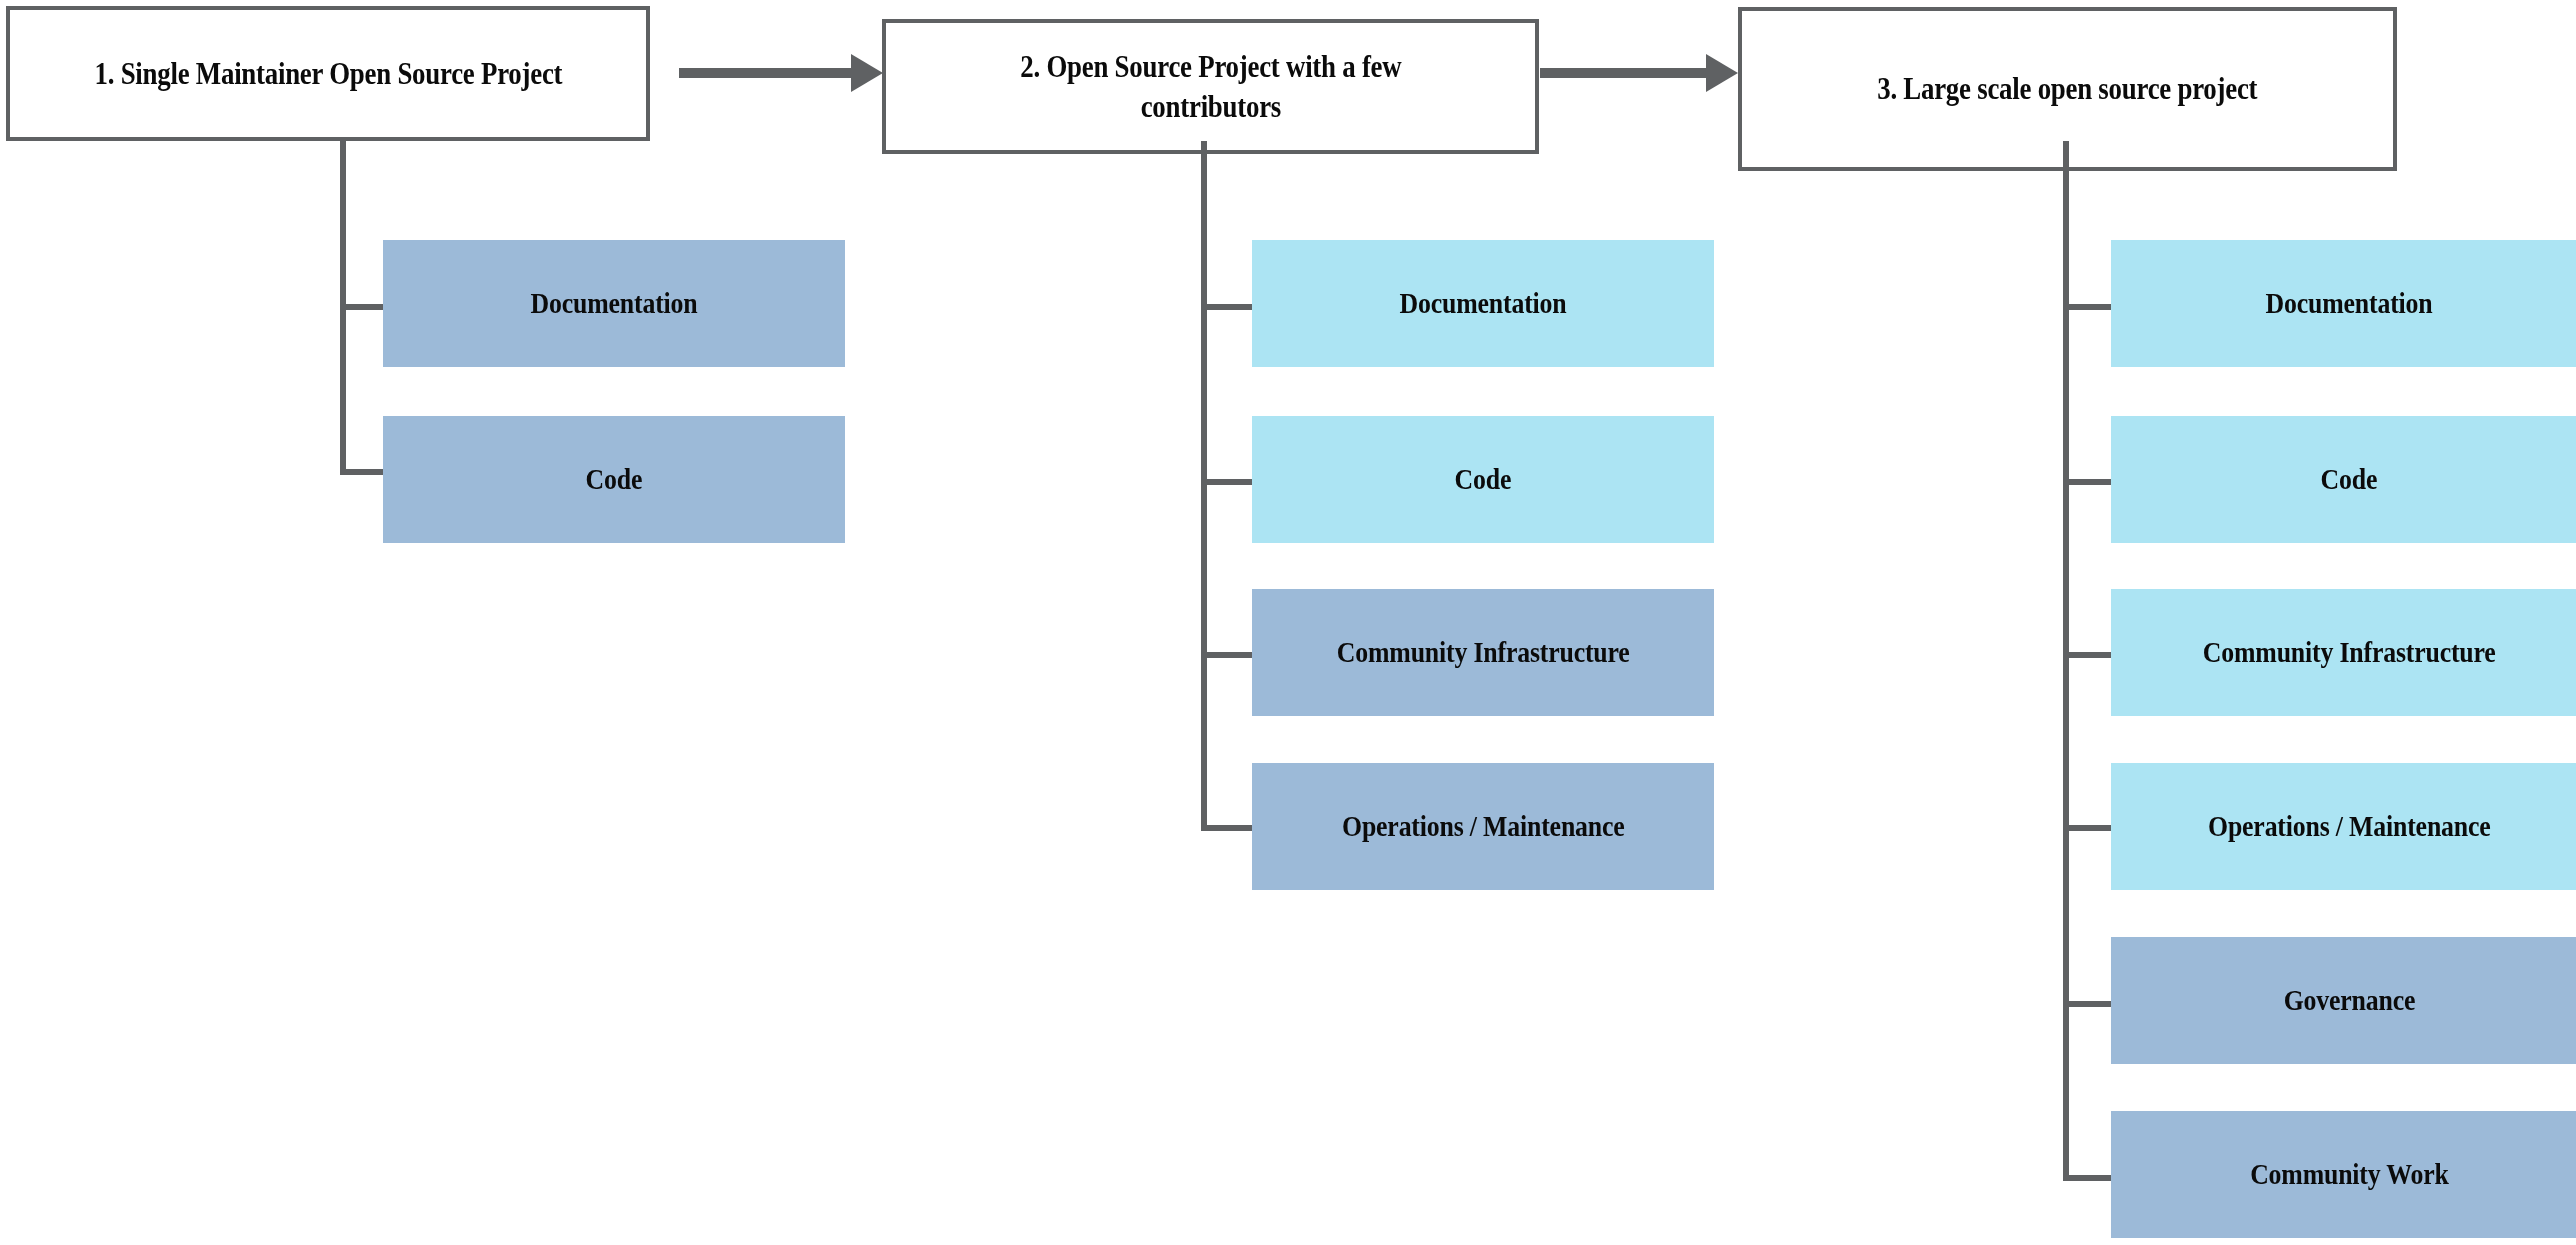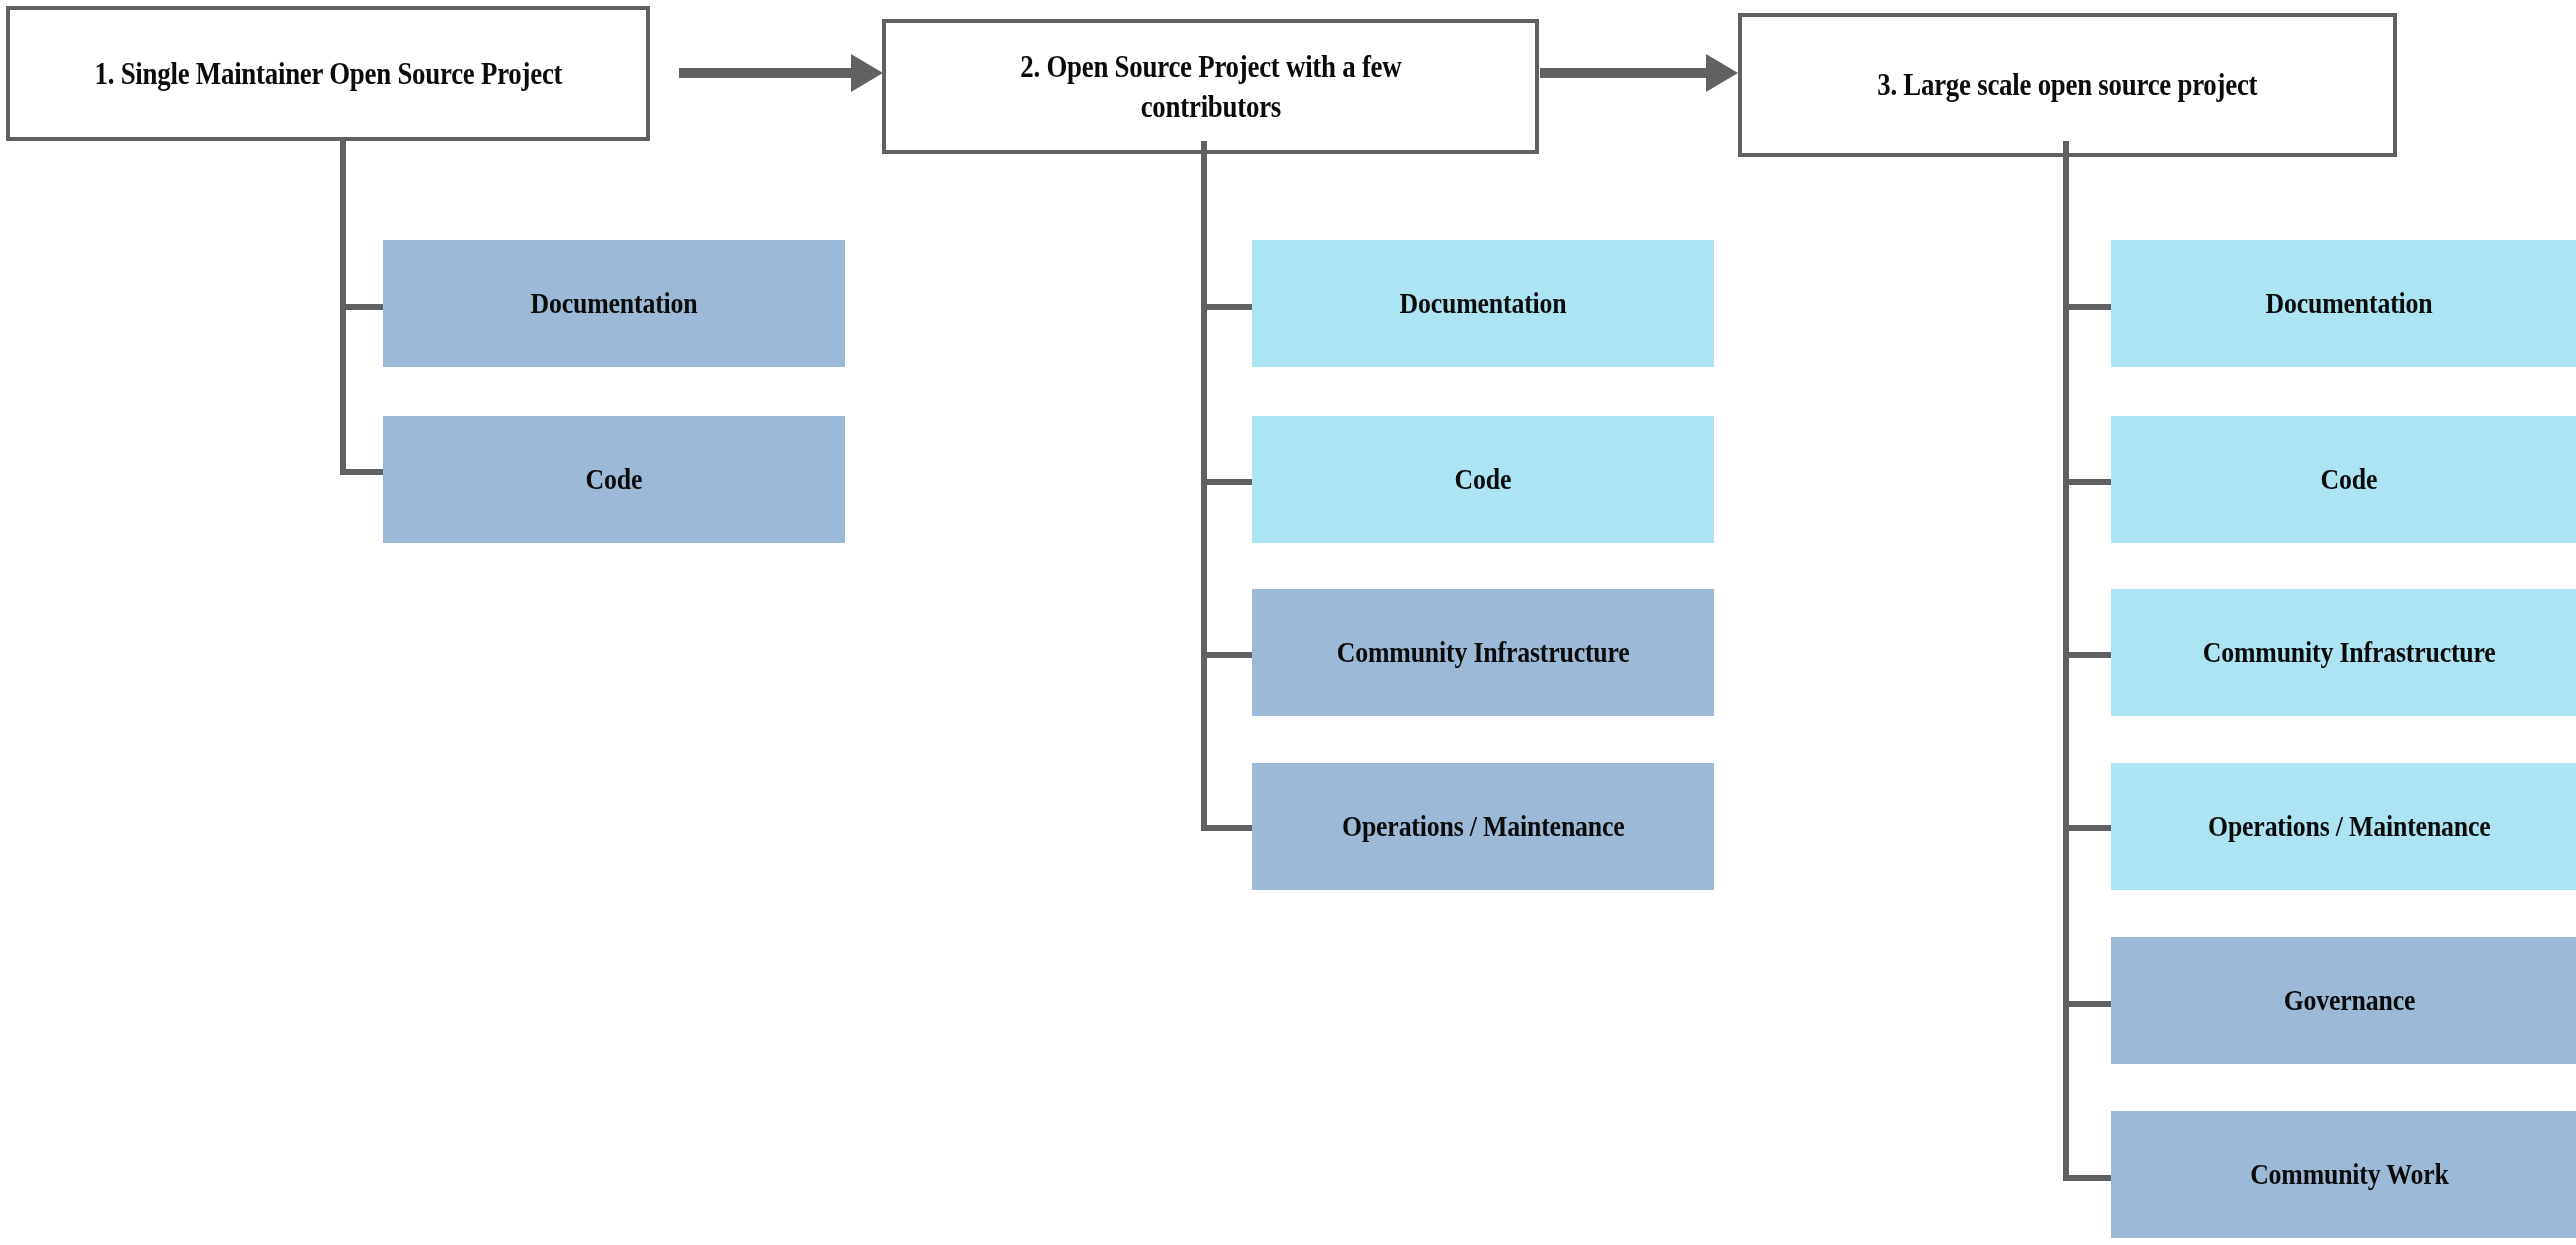--- a/index.html
+++ b/index.html
@@ -151,21 +151,21 @@
   <div class="item-box cyan" style="left:1252px; top:416px; width:462px; height:127px;">
     <div class="item-label">Code</div>
   </div>
   <div class="item-box steel" style="left:1252px; top:589px; width:462px; height:127px;">
     <div class="item-label">Community Infrastructure</div>
   </div>
   <div class="item-box steel" style="left:1252px; top:763px; width:462px; height:127px;">
     <div class="item-label">Operations / Maintenance</div>
   </div>
 
-  <div class="stage-box" style="left:1738px; top:13px; width:659px; height:144px;text-align:right;">
+  <div class="stage-box" style="left:1738px; top:7px; width:659px; height:164px;text-align:right;">
     <div class="stage-label">3. Large scale open source project</div>
   </div>
 
   <div class="trunk" style="left:2063px; top:141px; height:1036px;"></div>
   <div class="stub" style="left:2063px; top:304px; width:52px;"></div>
   <div class="stub" style="left:2063px; top:479px; width:52px;"></div>
   <div class="stub" style="left:2063px; top:652px; width:52px;"></div>
   <div class="stub" style="left:2063px; top:825px; width:52px;"></div>
   <div class="stub" style="left:2063px; top:1001px; width:52px;"></div>
   <div class="stub" style="left:2063px; top:1175px; width:52px;"></div>

